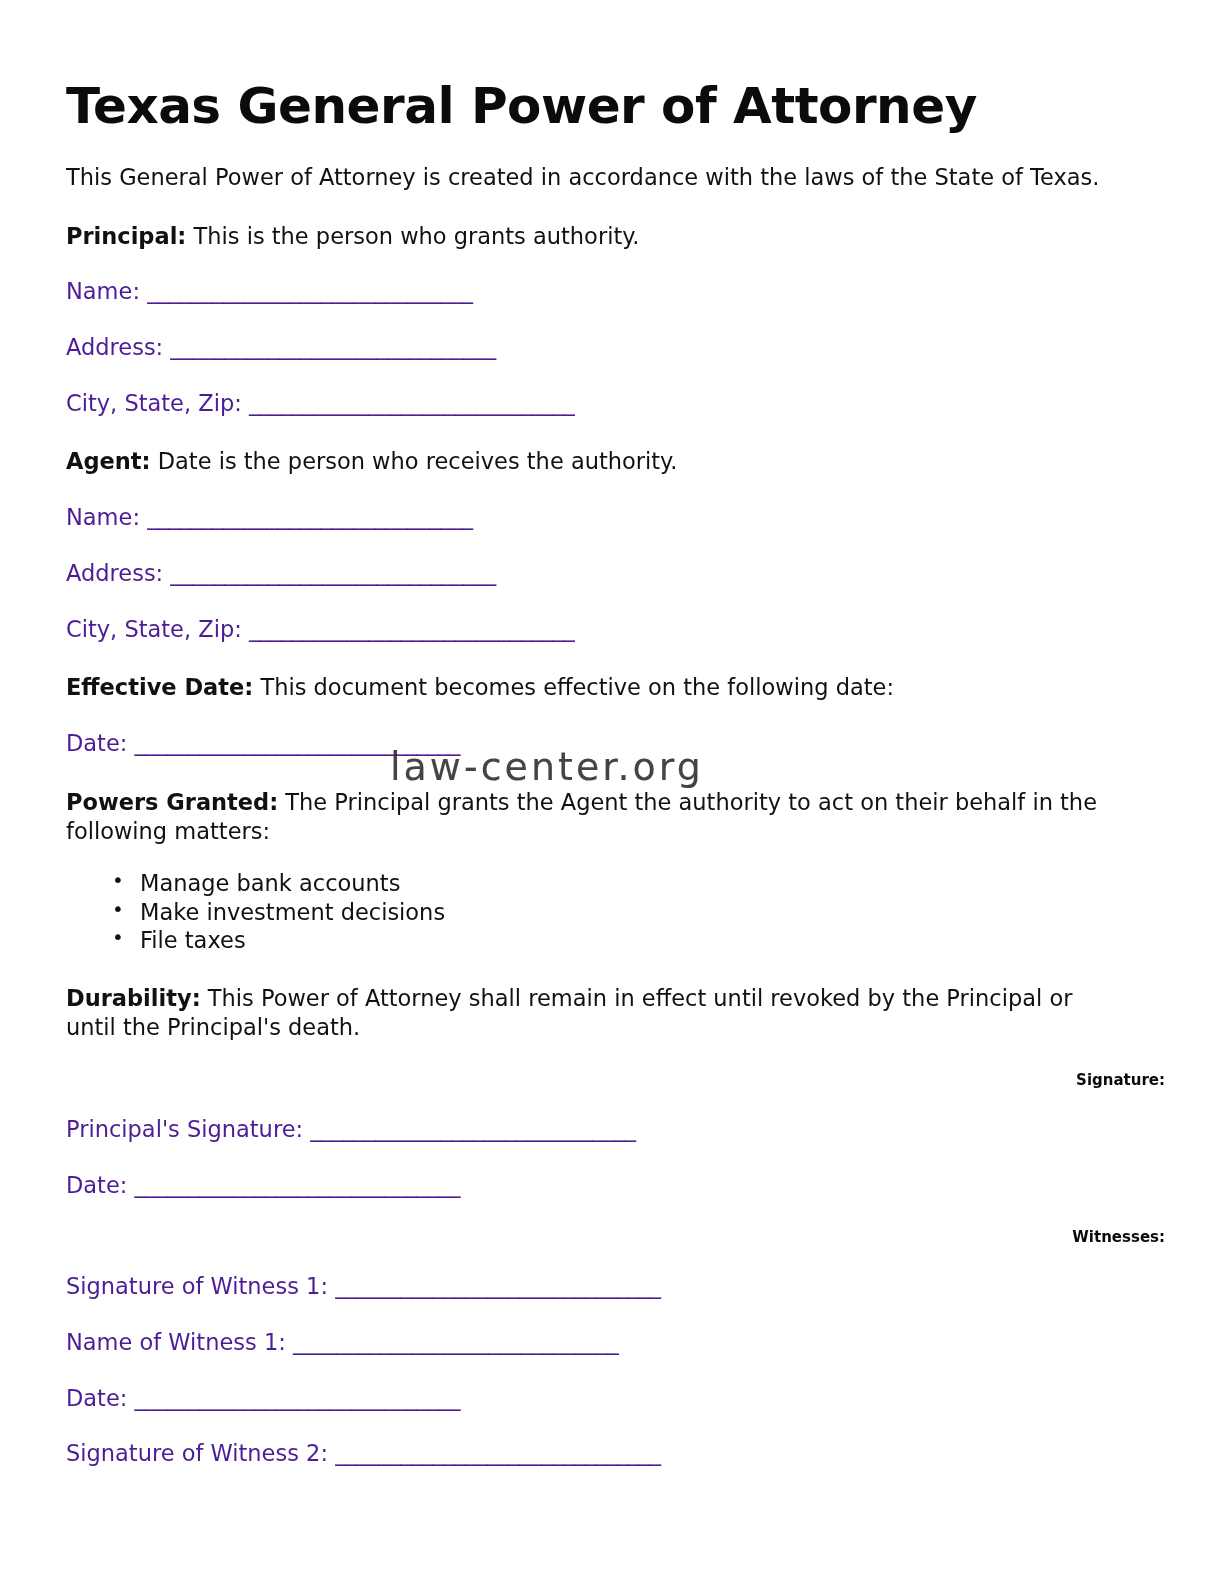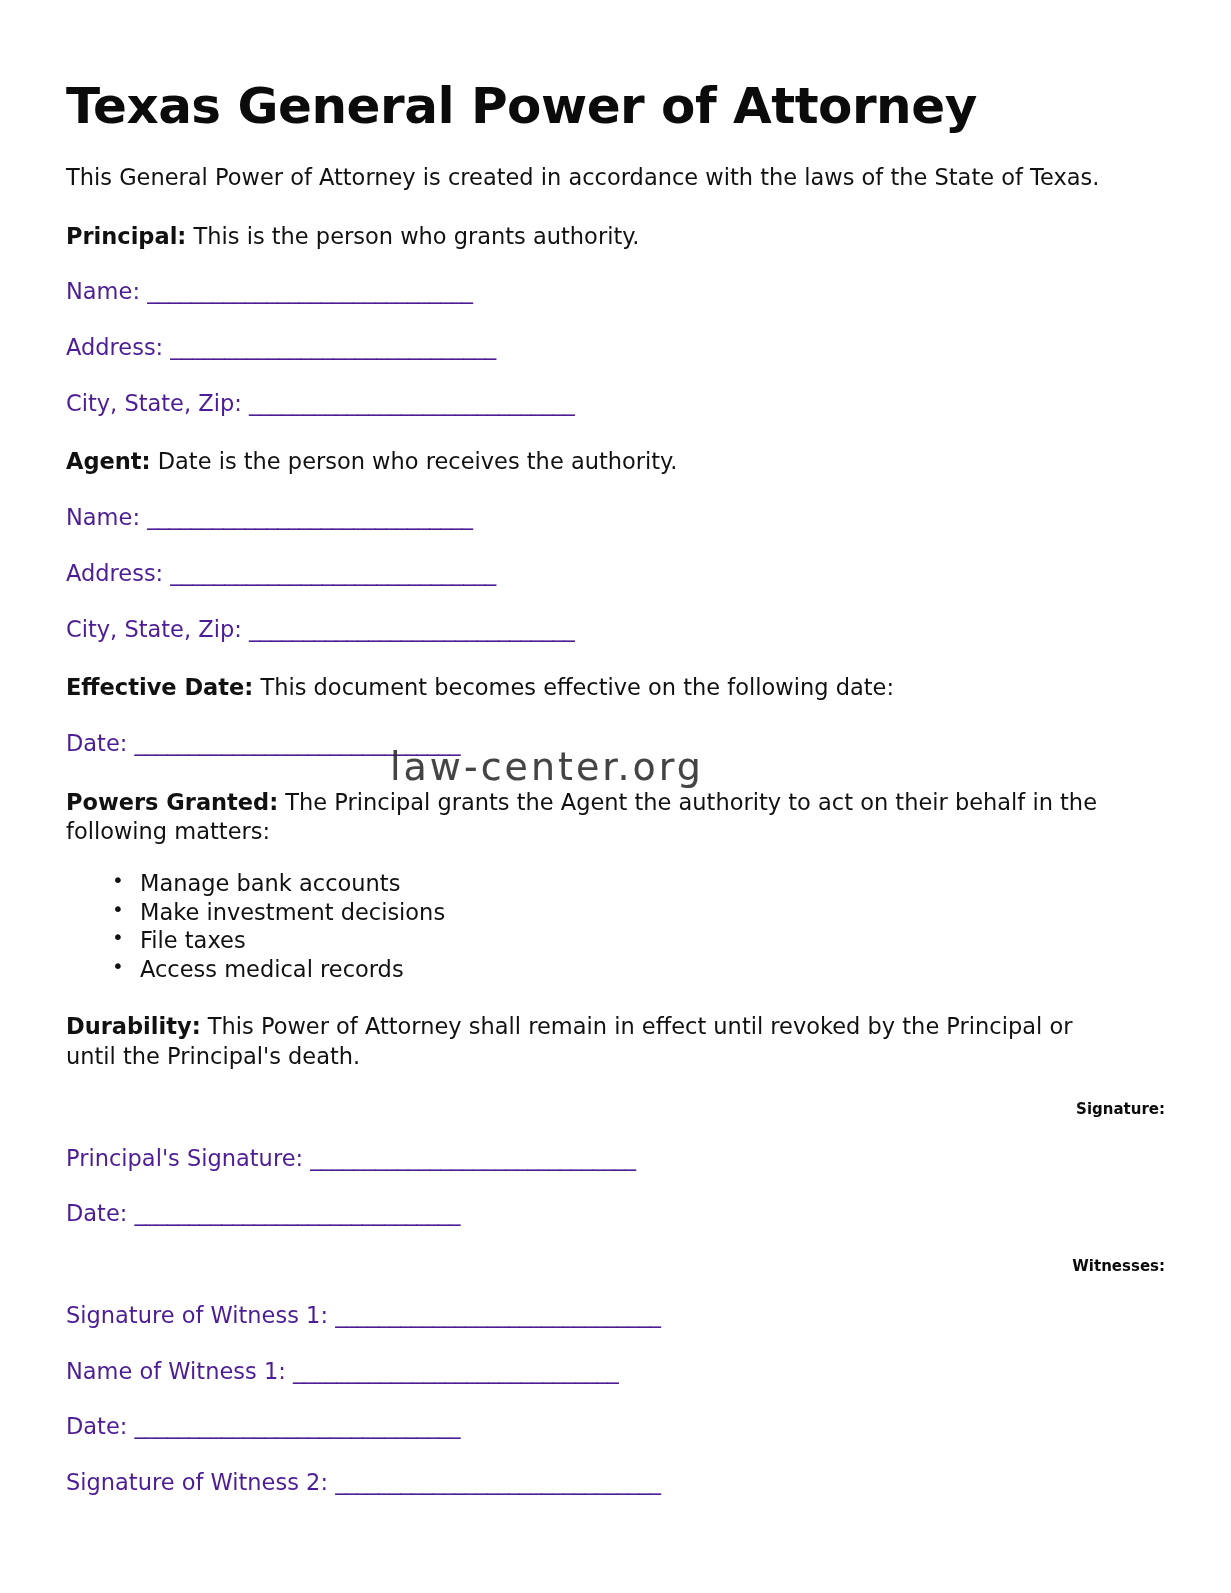--- a/index.html
+++ b/index.html
@@ -149,21 +149,20 @@
 
   <div class="powers-block">
     <p class="para"><span class="lead">Powers Granted:</span><span> The Principal grants the Agent the authority to act on their behalf in the following matters:</span></p>
     <div class="watermark">law-center.org</div>
   </div>
 
   <ul class="powers-list">
     <li>Manage bank accounts</li>
     <li>Make investment decisions</li>
     <li>File taxes</li>
-    <li>Access medical records</li>
   </ul>
 
   <p class="para"><span class="lead">Durability:</span><span> This Power of Attorney shall remain in effect until revoked by the Principal or until the Principal's death.</span></p>
 
   <p class="section-head">Signature:</p>
 
   <p class="field-line"><span>Principal's Signature: </span><span class="blank">______________________________</span></p>
 
   <p class="field-line"><span>Date: </span><span class="blank">______________________________</span></p>
 

